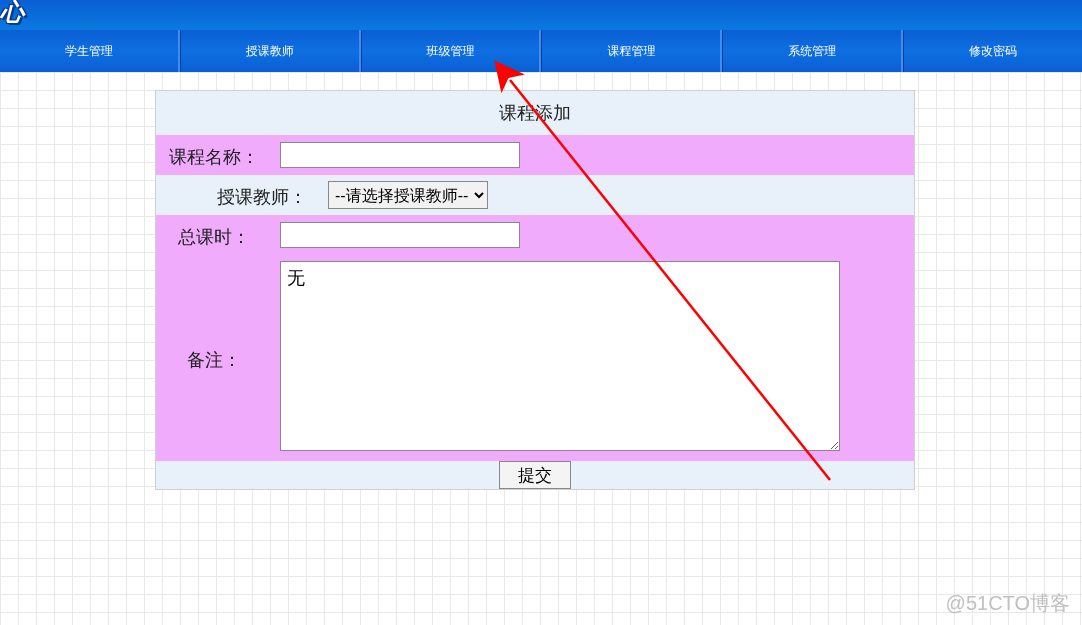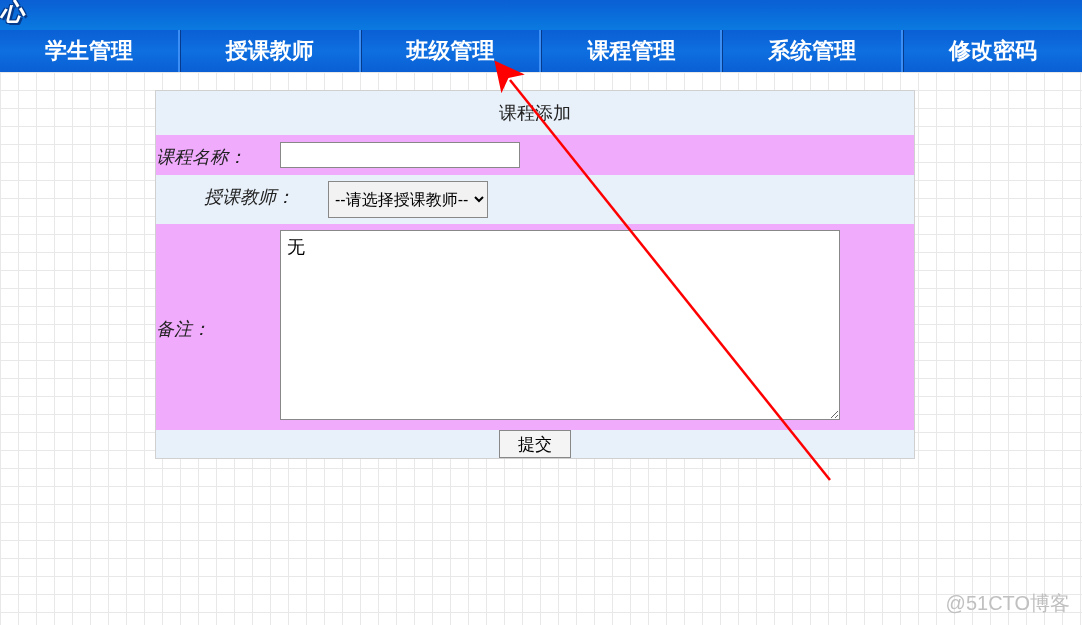--- a/index.html
+++ b/index.html
@@ -37,22 +37,22 @@
 
     .nav {
       display: flex;
       width: 100%;
       height: 42px;
       background: linear-gradient(to bottom, #0a5fd4 0%, #0e6fe0 50%, #0a5fd4 100%);
     }
     .nav-item {
       flex: 1;
       color: #fff;
-      font-weight: bold;
-      font-size: 22px;
+      font-weight: normal;
+      font-size: 12px;
       display: flex;
       align-items: center;
       justify-content: center;
       border-right: 2px solid #3a8ef5;
       border-left: 1px solid #063a8a;
       cursor: pointer;
       text-align: center;
     }
     .nav-item:first-child { border-left: none; }
     .nav-item:last-child { border-right: none; }
@@ -75,40 +75,39 @@
     }
 
     .form-row {
       display: flex;
       align-items: center;
       padding: 6px 0;
     }
     .form-row.alt { background: #e8f0fa; padding-left: 48px; }
     .label-col {
       width: 120px;
-      text-align: left;
+      text-align: center;
       padding-right: 4px;
       font-size: 18px;
       color: #222;
       align-self: flex-start;
       padding-top: 4px;
-      font-style: italic;
     }
     .field-col { flex: 1; padding-left: 4px; }
 
     input[type=text].std {
       width: 240px;
       height: 26px;
       border: 1px solid #888;
       font-size: 15px;
       padding: 0 4px;
       background: #fff;
     }
     select.std {
-      height: 37px;
+      height: 28px;
       font-size: 16px;
       border: 1px solid #888;
       background: #f2f2f2;
       padding: 0 2px;
     }
     textarea.std {
       width: 560px;
       height: 190px;
       border: 1px solid #888;
       font-size: 18px;
@@ -185,20 +184,26 @@
 
   <div class="form-row alt">
     <div class="label-col">授课教师：</div>
     <div class="field-col">
       <select class="std">
         <option>--请选择授课教师--</option>
       </select>
     </div>
   </div>
 
+  <div class="form-row">
+    <div class="label-col">总课时：</div>
+    <div class="field-col">
+      <input type="text" class="std" value="" style="">
+    </div>
+  </div>
 
   <div class="form-row" style="align-items:center;">
     <div class="label-col" style="align-self:center;">备注：</div>
     <div class="field-col">
       <textarea class="std" style="">无</textarea>
     </div>
   </div>
 
   <div class="submit-row">
     <button class="submit-btn">提交</button>

